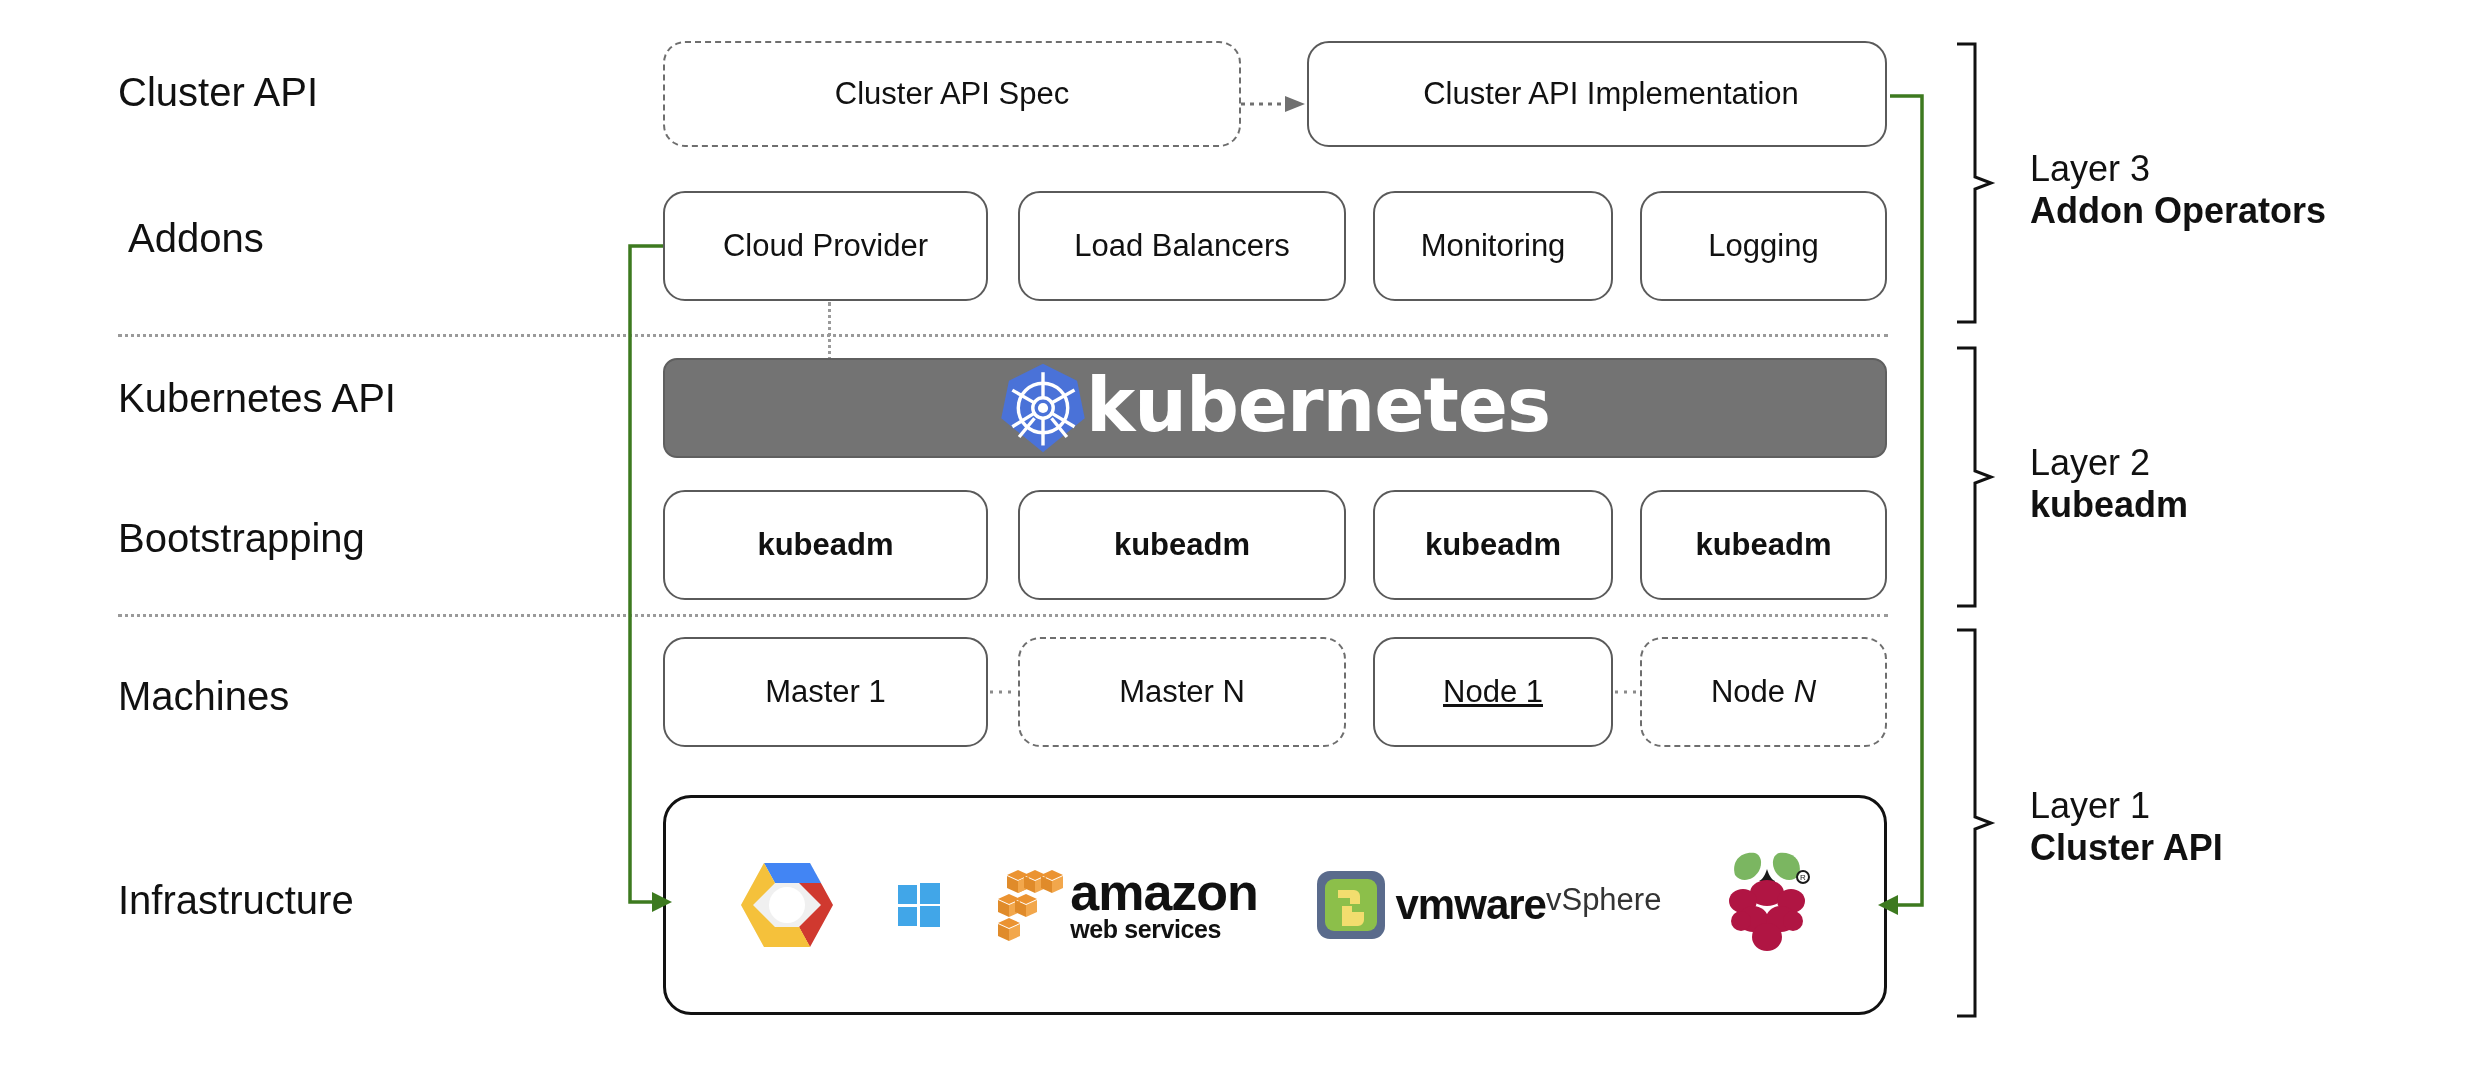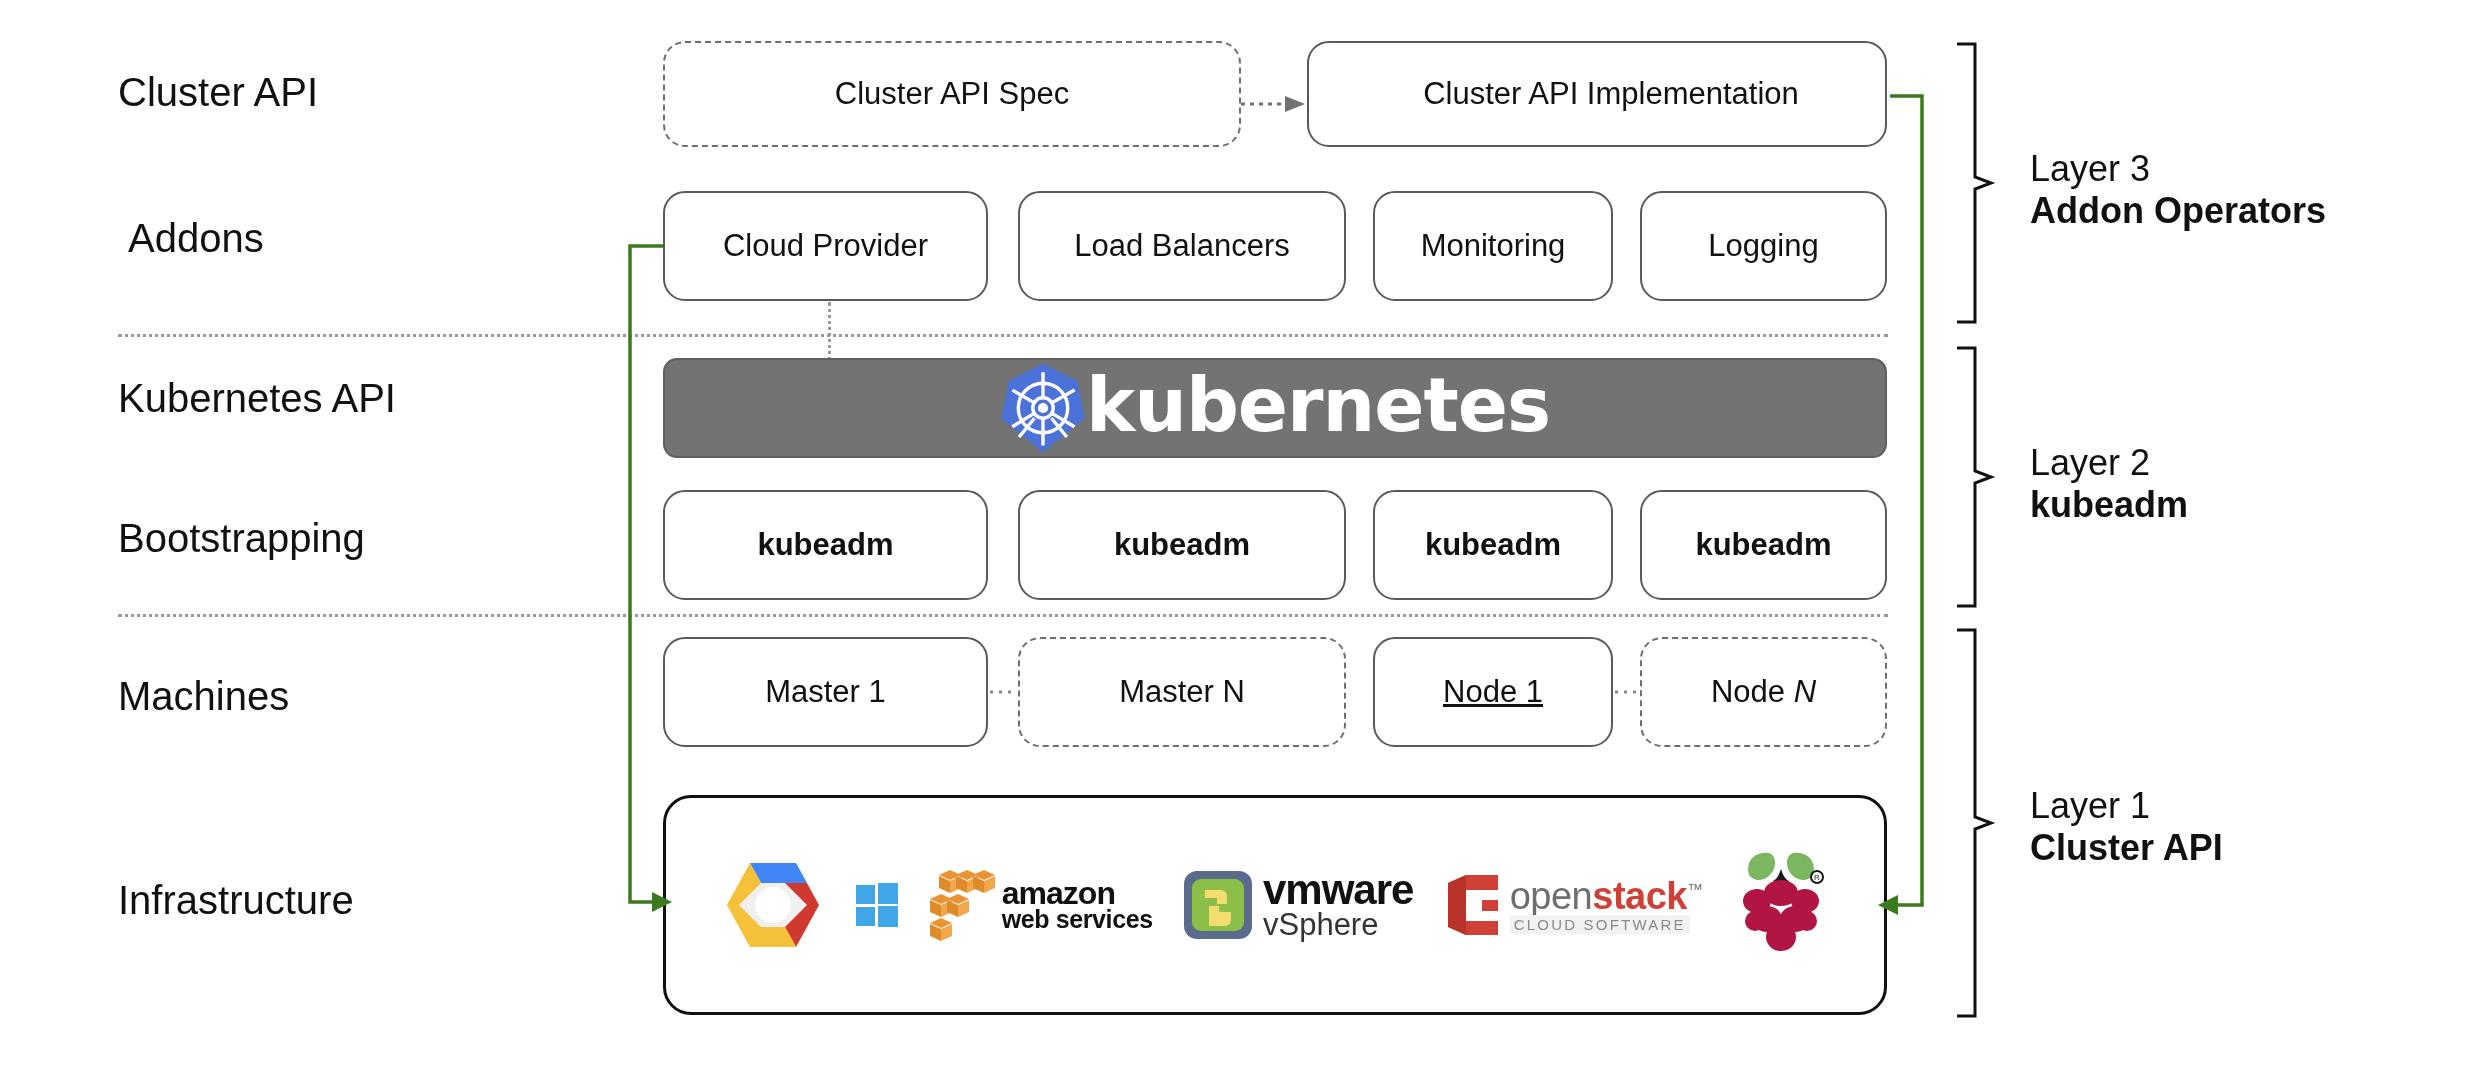--- a/index.html
+++ b/index.html
@@ -238,49 +238,38 @@
             <path d="M22,32 L22,44 L11,49 L11,37 Z" fill="#f2a74c"></path>
           <path d="M28,26 L39,31 L28,36 L17,31 Z"></path>
             <path d="M17,32 L28,37 L28,49 L17,44 Z" fill="#e08b2a"></path>
             <path d="M39,32 L39,44 L28,49 L28,37 Z" fill="#f2a74c"></path>
           <path d="M11,50 L22,55 L11,60 L0,55 Z"></path>
             <path d="M0,56 L11,61 L11,73 L0,68 Z" fill="#e08b2a"></path>
             <path d="M22,56 L22,68 L11,73 L11,61 Z" fill="#f2a74c"></path>
         </g>
       </svg>
       <div style="display:flex;flex-direction:column;align-items:flex-start;line-height:0.95;">
-        <span style="font-size:32px;font-weight:bold;color:#111;letter-spacing:-1px;">amazon</span>
+        <span style="font-size:52px;font-weight:bold;color:#111;letter-spacing:-1px;">amazon</span>
         <span style="font-size:25px;font-weight:bold;color:#111;letter-spacing:-0.4px;">web services</span>
       </div>
     </div>
 
     <div class="logo-cell" style="gap:10px;">
       <svg width="70" height="70" viewBox="0 0 70 70">
         <rect x="1" y="1" width="68" height="68" rx="13" fill="#5a6b8c"></rect>
         <rect x="9" y="9" width="52" height="52" rx="9" fill="#8cbf4a"></rect>
         <path d="M22,20 h16 a6,6 0 0 1 6,6 v8 h-10 v-6 h-12 z" fill="#f2dd6e"></path>
         <path d="M26,36 h10 v6 h12 v8 a6,6 0 0 1 -6,6 h-16 z" fill="#f2dd6e"></path>
       </svg>
-      <div style="display:flex;flex-direction:column;align-items:flex-start;line-height:0.95;">
+      <div style="display:flex;align-items:flex-start;line-height:0.95;">
         <span style="font-size:42px;font-weight:bold;color:#111;letter-spacing:-1px;">vmware</span>
         <span style="font-size:31px;color:#333;">vSphere</span>
       </div>
     </div>
 
-    <div class="logo-cell" style="gap:8px;">
-      <svg width="58" height="64" viewBox="0 0 58 64">
-        <path d="M4,10 L22,2 L54,2 L54,17 L38,17 L38,27 L54,27 L54,38 L38,38 L38,48 L54,48 L54,62 L22,62 L4,54 Z" fill="#cf4036"></path>
-        <path d="M4,10 L22,2 L22,62 L4,54 Z" fill="#b8332a"></path>
-        <rect x="22" y="17" width="16" height="31" fill="#ffffff"></rect>
-      </svg>
-      <div style="display:flex;flex-direction:column;align-items:flex-start;line-height:1;">
-        <span style="font-size:38px;color:#6e6e6e;letter-spacing:-0.5px;"><span>open</span><span style="color:#cf4036;font-weight:bold;">stack</span><span style="font-size:16px;vertical-align:super;">™</span></span>
-        <span style="font-size:15px;color:#8a8a8a;letter-spacing:2.2px;background:#f2f2f2;padding:2px 4px;">CLOUD SOFTWARE</span>
-      </div>
-    </div>
 
     <div class="logo-cell">
       <svg width="96" height="112" viewBox="0 0 96 112">
         <g fill="#7bb661">
           <path d="M36,4 C22,2 12,12 16,26 C22,34 34,32 40,22 C44,14 42,6 36,4 Z"></path>
           <path d="M60,4 C74,2 84,12 80,26 C74,34 62,32 56,22 C52,14 54,6 60,4 Z"></path>
         </g>
         <path d="M48,20 C46,26 44,30 40,32 C52,34 56,34 56,32 C52,30 50,26 48,20 Z" fill="#1a1a1a"></path>
         <g fill="#b01543">
           <ellipse cx="48" cy="44" rx="17" ry="13"></ellipse>

